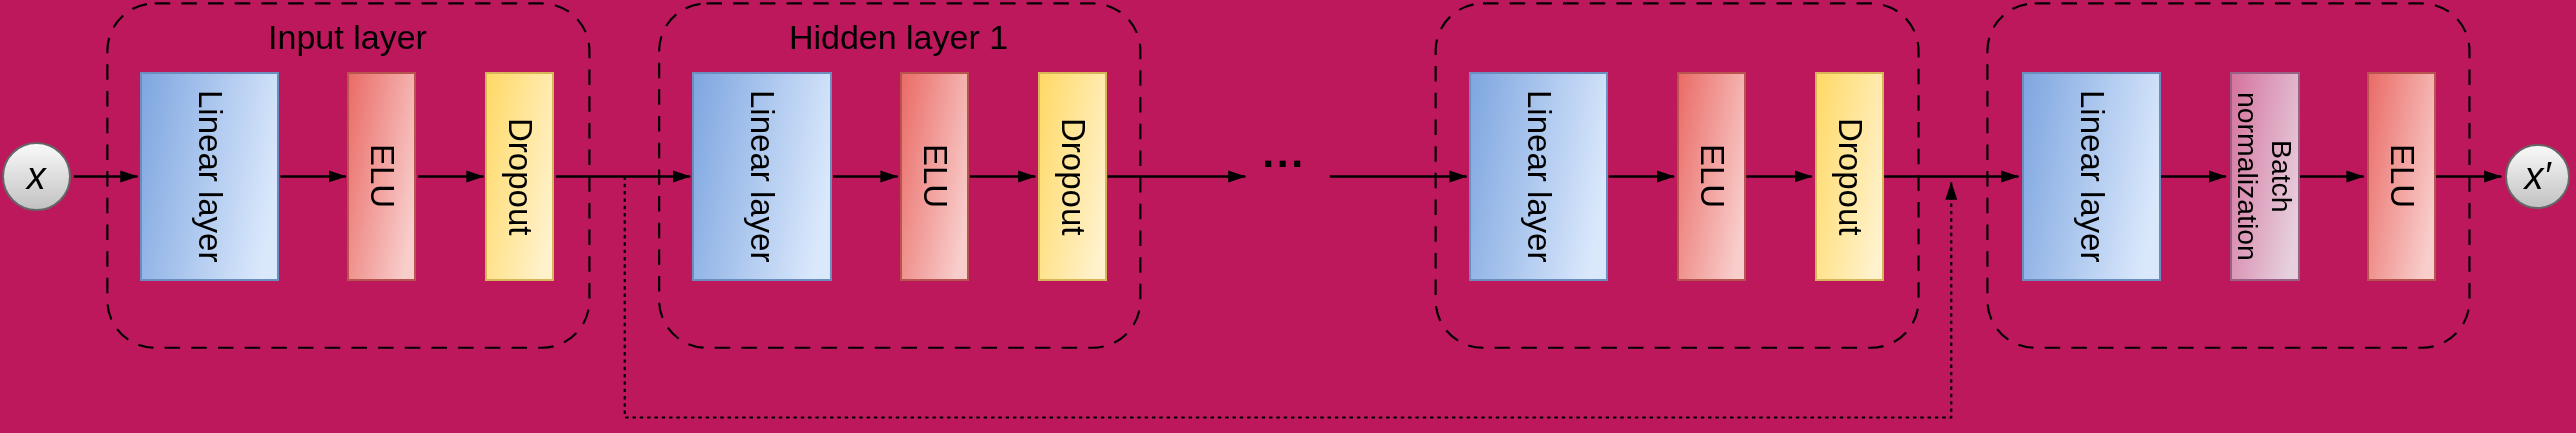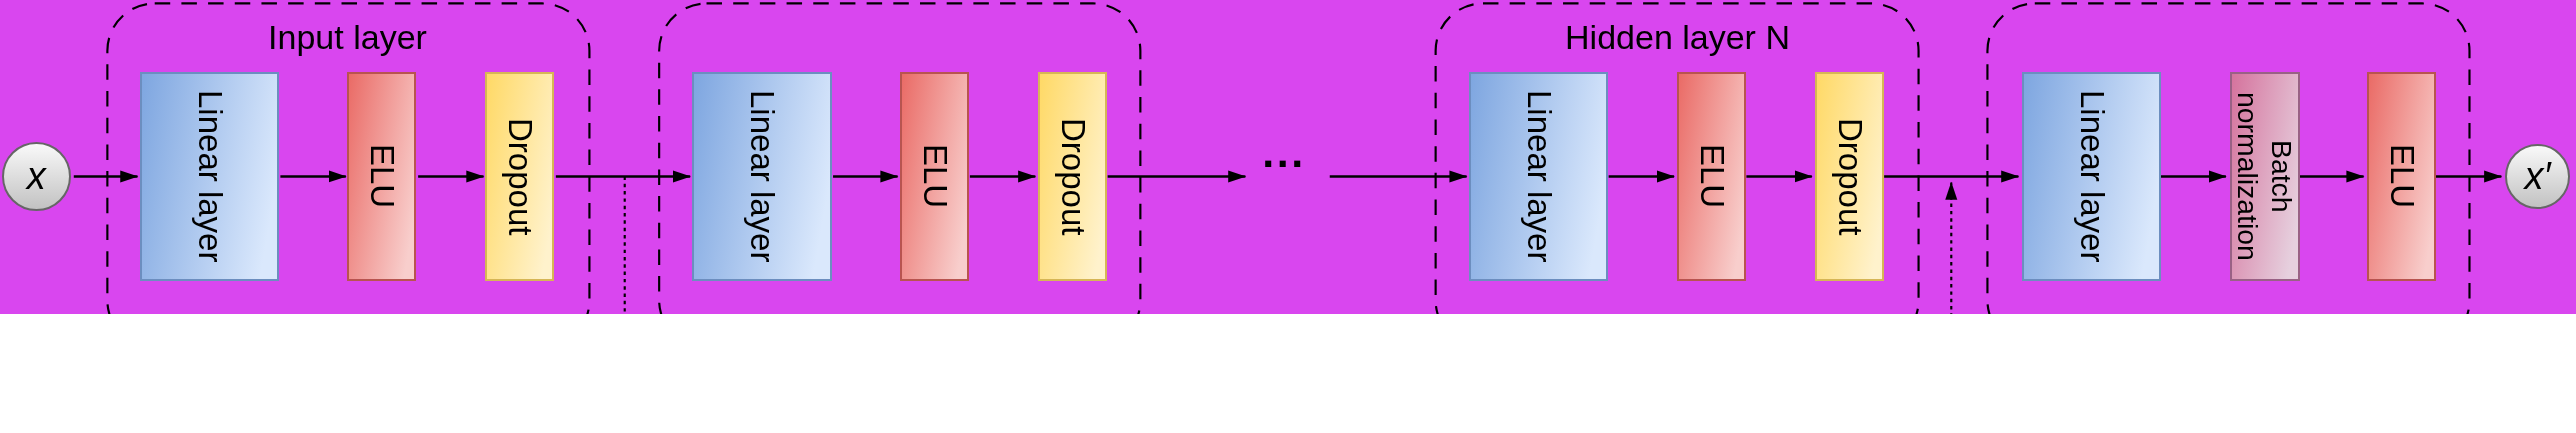--- a/index.html
+++ b/index.html
@@ -1,20 +1,20 @@
 <!DOCTYPE html>
 <html style="font-size:13.8px"><head>
 <meta charset="utf-8">
 <style>
   html, body { margin: 0; padding: 0; background: #ffffff; }
   #canvas {
     position: relative;
     width: 2576px;
-    height: 314px;
-    background: #d946ef;
+    height: 433px;
+    background: #be185d;
     font-family: "Liberation Sans", sans-serif;
     overflow: hidden;
   }
   svg.wires { position: absolute; left: 0; top: 0; width: 2576px; height: 433px; }
 
   .group-title {
     position: absolute;
     top: 17px;
     width: 431px;
     text-align: center;
@@ -104,21 +104,21 @@
       <line x1="2187" y1="205" x2="2343" y2="205" marker-end="url(#arrow)"></line>
       <line x1="2508" y1="205" x2="2584" y2="205" marker-end="url(#arrow)"></line>
       <line x1="2668" y1="205" x2="2744" y2="205" marker-end="url(#arrow)"></line>
       <line x1="2828" y1="205" x2="2904" y2="205" marker-end="url(#arrow)"></line>
     </g>
 
     <path d="M 724 205 L 724 485 L 2265 485 L 2265 212" fill="none" stroke="#000" stroke-width="2.5" stroke-dasharray="4 4.5" marker-end="url(#arrow)"></path>
   </svg>
 
   <div class="group-title" style="left:132px;">Input layer</div>
-  <div class="group-title" style="left:1462px;">Hidden layer N</div>
+  <div class="group-title" style="left:683px;">Hidden layer 1</div>
 
   <div class="io-circle" style="left:1.7px; top:142px; width:69px; height:69px;">
     <span>x</span>
   </div>
 
   <div class="node node-blue" style="left:140px; top:72px; width:139px; height:209px;">
     <span class="vtext">Linear layer</span>
   </div>
   <div class="node node-red" style="left:347px; top:72px; width:69px; height:209px;">
     <span class="vtext">ELU</span>

